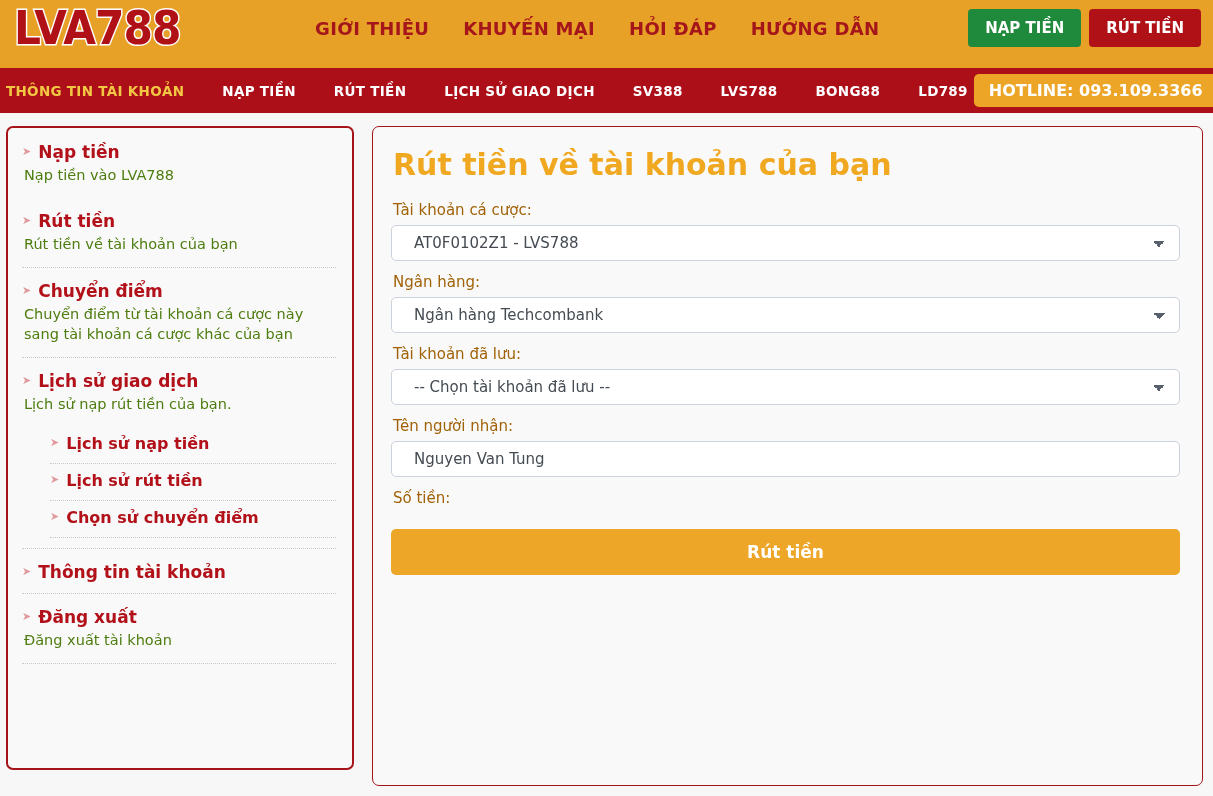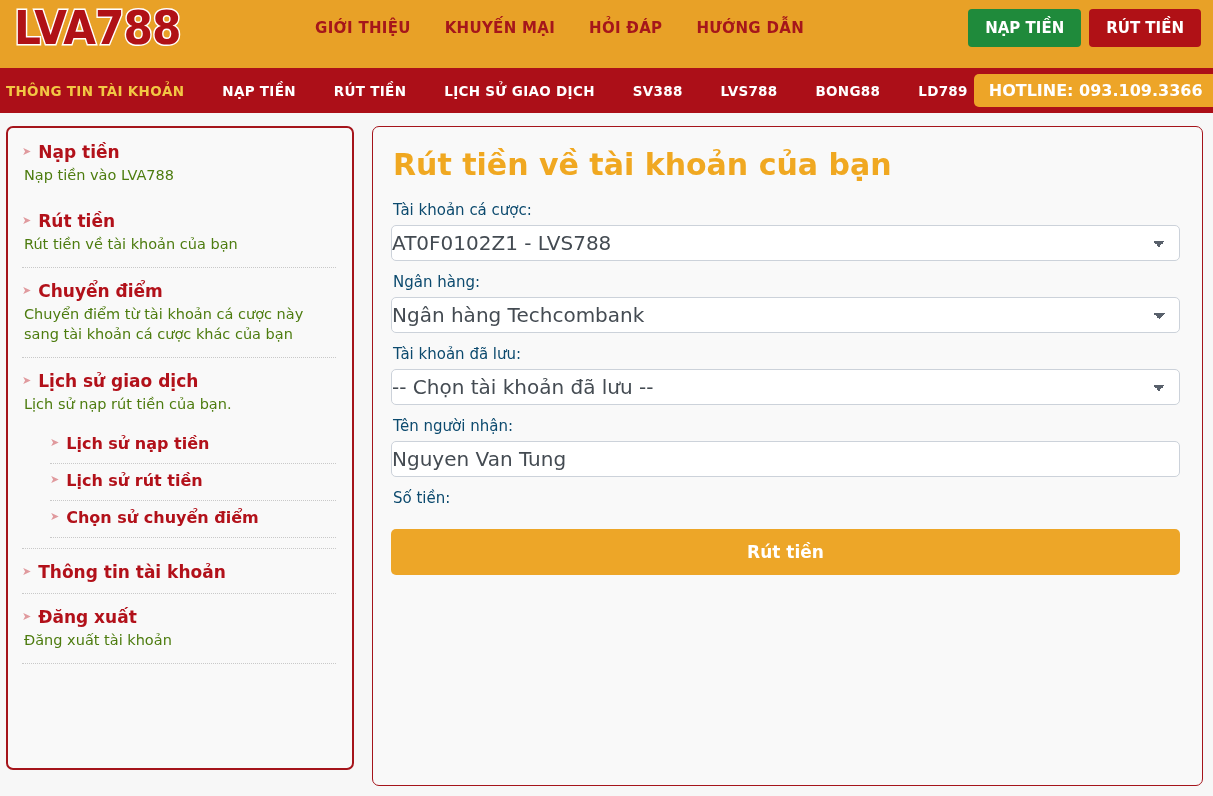--- a/index.html
+++ b/index.html
@@ -37,21 +37,21 @@
   }
 
   .main-nav {
     display: flex;
     align-items: center;
     gap: 34px;
     margin-left: 120px;
   }
   .main-nav a {
     color: #a5161b;
-    font-size: 15px;
+    font-size: 18px;
     font-weight: 700;
     letter-spacing: 0.3px;
     text-decoration: none;
     white-space: nowrap;
   }
 
   .header-buttons {
     margin-left: auto;
     display: flex;
     gap: 8px;
@@ -180,33 +180,33 @@
   .form-title {
     color: #f0a821;
     font-size: 30px;
     font-weight: 700;
     margin: 4px 0 18px 2px;
     line-height: 1.2;
   }
   .field-group { margin-bottom: 12px; }
   .field-label {
     display: block;
-    color: #0c4a6e;
+    color: #a16207;
     font-size: 15px;
     margin: 0 0 6px 2px;
     font-weight: 400;
   }
   .ctrl {
     width: 100%;
     height: 36px;
     background: #ffffff;
     border: 1px solid #ccd2da;
     border-radius: 5px;
-    padding: 0 0;
-    font-size: 20px;
+    padding: 0 22px;
+    font-size: 15px;
     color: #444b52;
     font-family: inherit;
     outline: none;
     display: flex;
     align-items: center;
   }
   select.ctrl {
     -webkit-appearance: none;
     appearance: none;
     background-image:

